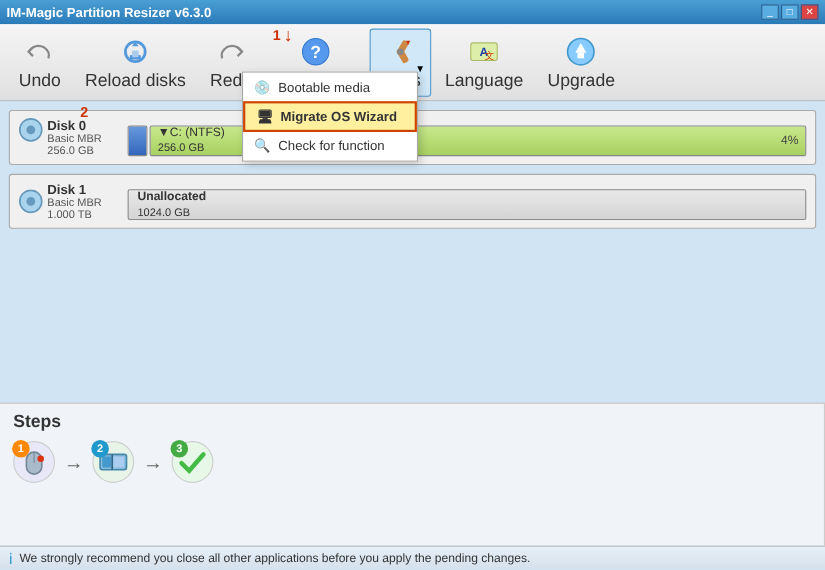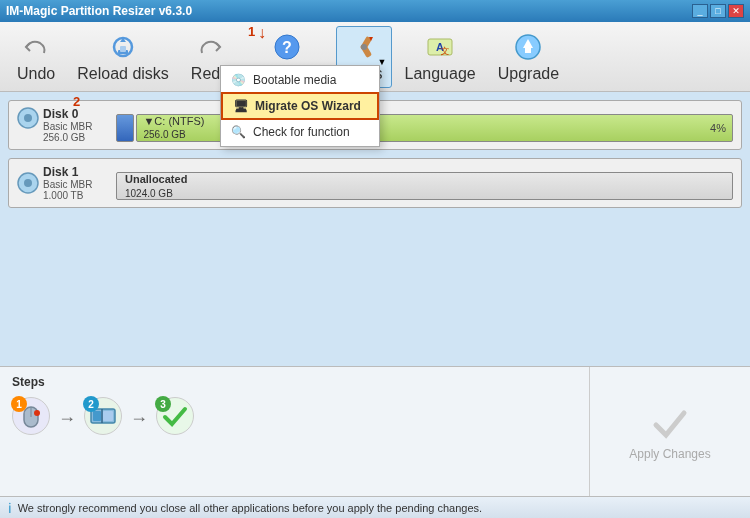--- a/index.html
+++ b/index.html
@@ -222,21 +222,21 @@
       border-top: 1px solid #bbb;
       display: flex;
     }
     .steps-section {
       flex: 1;
       padding: 8px 12px;
       border-right: 1px solid #ccc;
     }
     .steps-title {
       font-weight: bold;
-      font-size: 12px;
+      font-size: 16px;
       color: #333;
       margin-bottom: 8px;
     }
     .steps-flow {
       display: flex;
       align-items: center;
       gap: 8px;
       margin-bottom: 8px;
     }
     .step-circle {
@@ -550,26 +550,18 @@
       <div class="step-circle" style="background:#e8f8e8;border:1px solid #ccc;">
         <span class="step-num num-green">3</span>
         <svg width="30" height="30" viewBox="0 0 30 30">
           <polyline points="5,16 12,23 25,8" stroke="#44bb44" stroke-width="4" fill="none" stroke-linecap="round"></polyline>
         </svg>
       </div>
     </div>
   </div>
 
 
-  <div class="apply-section">
-    <div class="apply-btn">
-      <svg width="40" height="40" viewBox="0 0 40 40">
-        <polyline points="6,22 16,32 34,10" stroke="#cccccc" stroke-width="5" fill="none" stroke-linecap="round"></polyline>
-      </svg>
-      <span class="apply-text">Apply Changes</span>
-    </div>
-  </div>
 </div>
 
 <div class="status-bar">
   <span class="status-icon">ℹ</span>
   <span>We strongly recommend you close all other applications before you apply the pending changes.</span>
 </div>
 
 </body></html>

